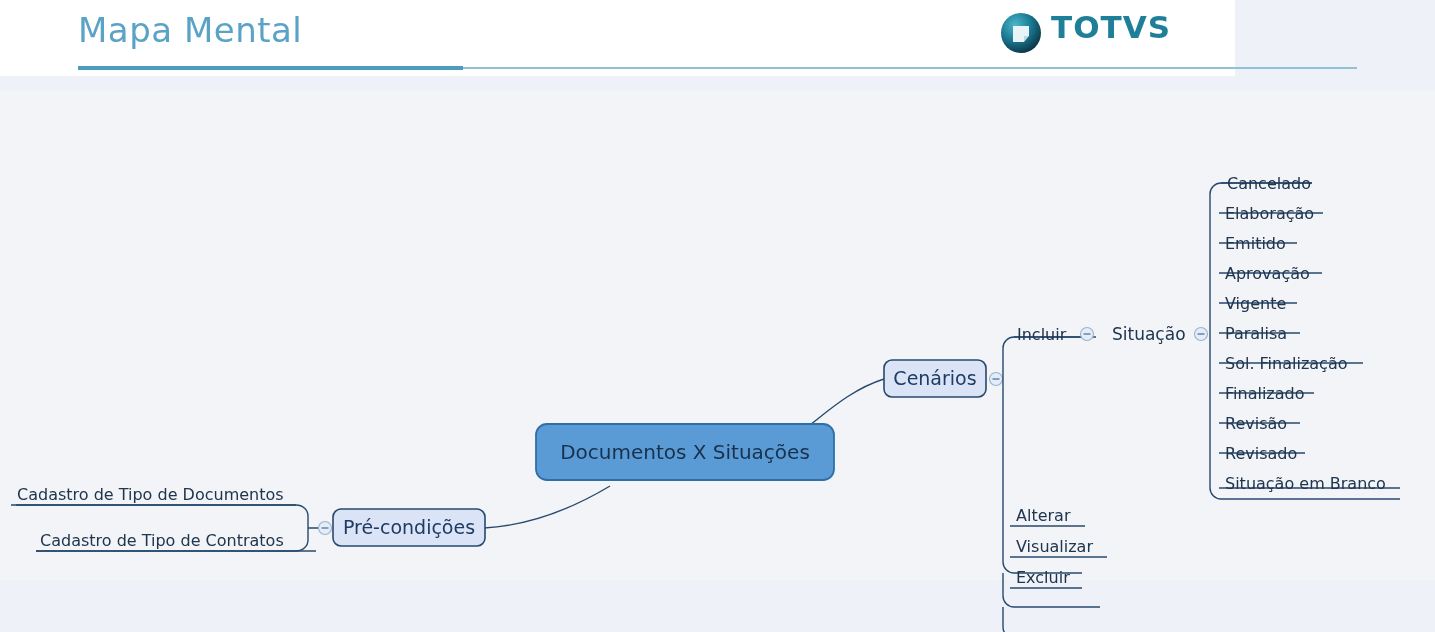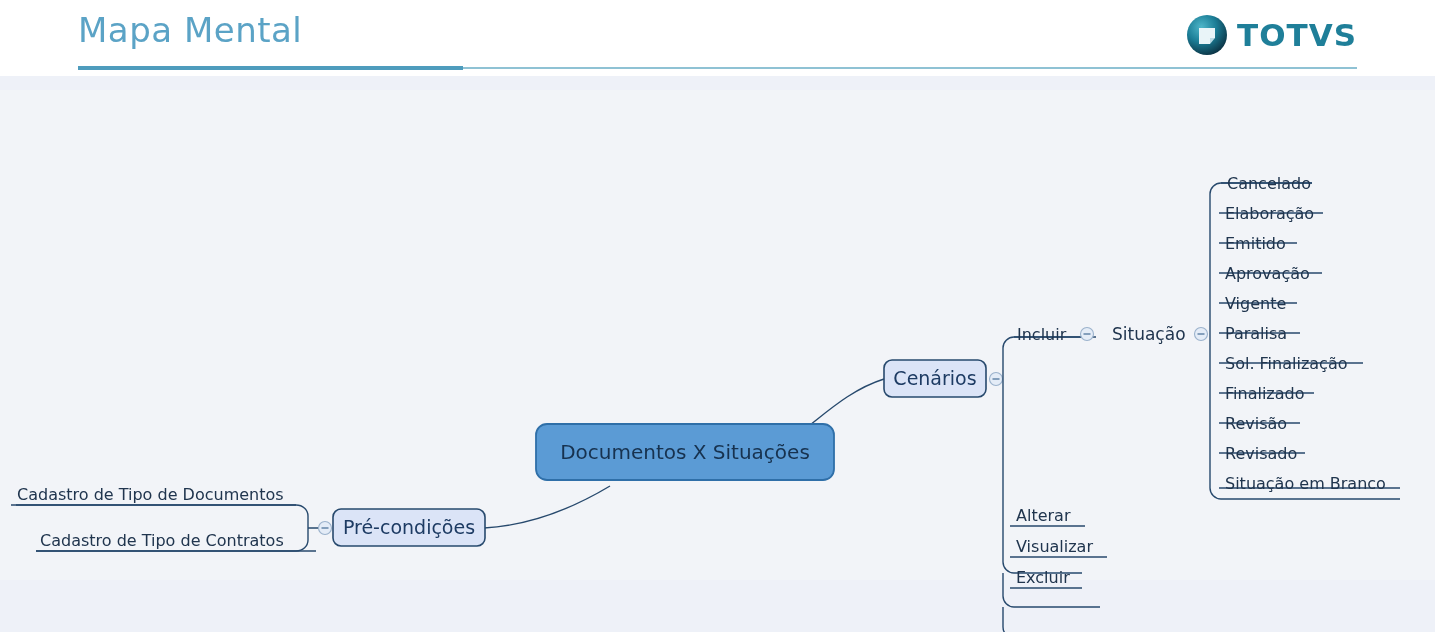--- a/index.html
+++ b/index.html
@@ -12,21 +12,21 @@
     background: #eef1f8;
     font-family: "DejaVu Sans", "Liberation Sans", sans-serif;
     overflow: hidden;
     position: relative;
   }
 
   
   #header {
     position: absolute;
     left: 0; top: 0;
-    width: 1435px; height: 76px;
+    width: 1235px; height: 76px;
     background: #ffffff;
   }
   #page-title {
     position: absolute;
     left: 78px; top: 10px;
     font-size: 34px;
     color: #5ba3c6;
     letter-spacing: 0.5px;
     white-space: nowrap;
   }
@@ -39,24 +39,23 @@
   #title-rule-thin {
     position: absolute;
     left: 463px; top: 67px;
     width: 894px; height: 2px;
     background: #8fc2d4;
   }
 
   
   #totvs-logo {
     position: absolute;
-    right: 78px; top: 12px;
+    right: 64px; top: 12px;
     height: 46px;
     display: flex;
-    align-items: center;
     gap: 9px;
   }
   #totvs-mark { width: 42px; height: 42px; display: block; }
   #totvs-word {
     font-size: 31px;
     font-weight: bold;
     color: #1f7f99;
     letter-spacing: 1px;
     line-height: 1;
   }

